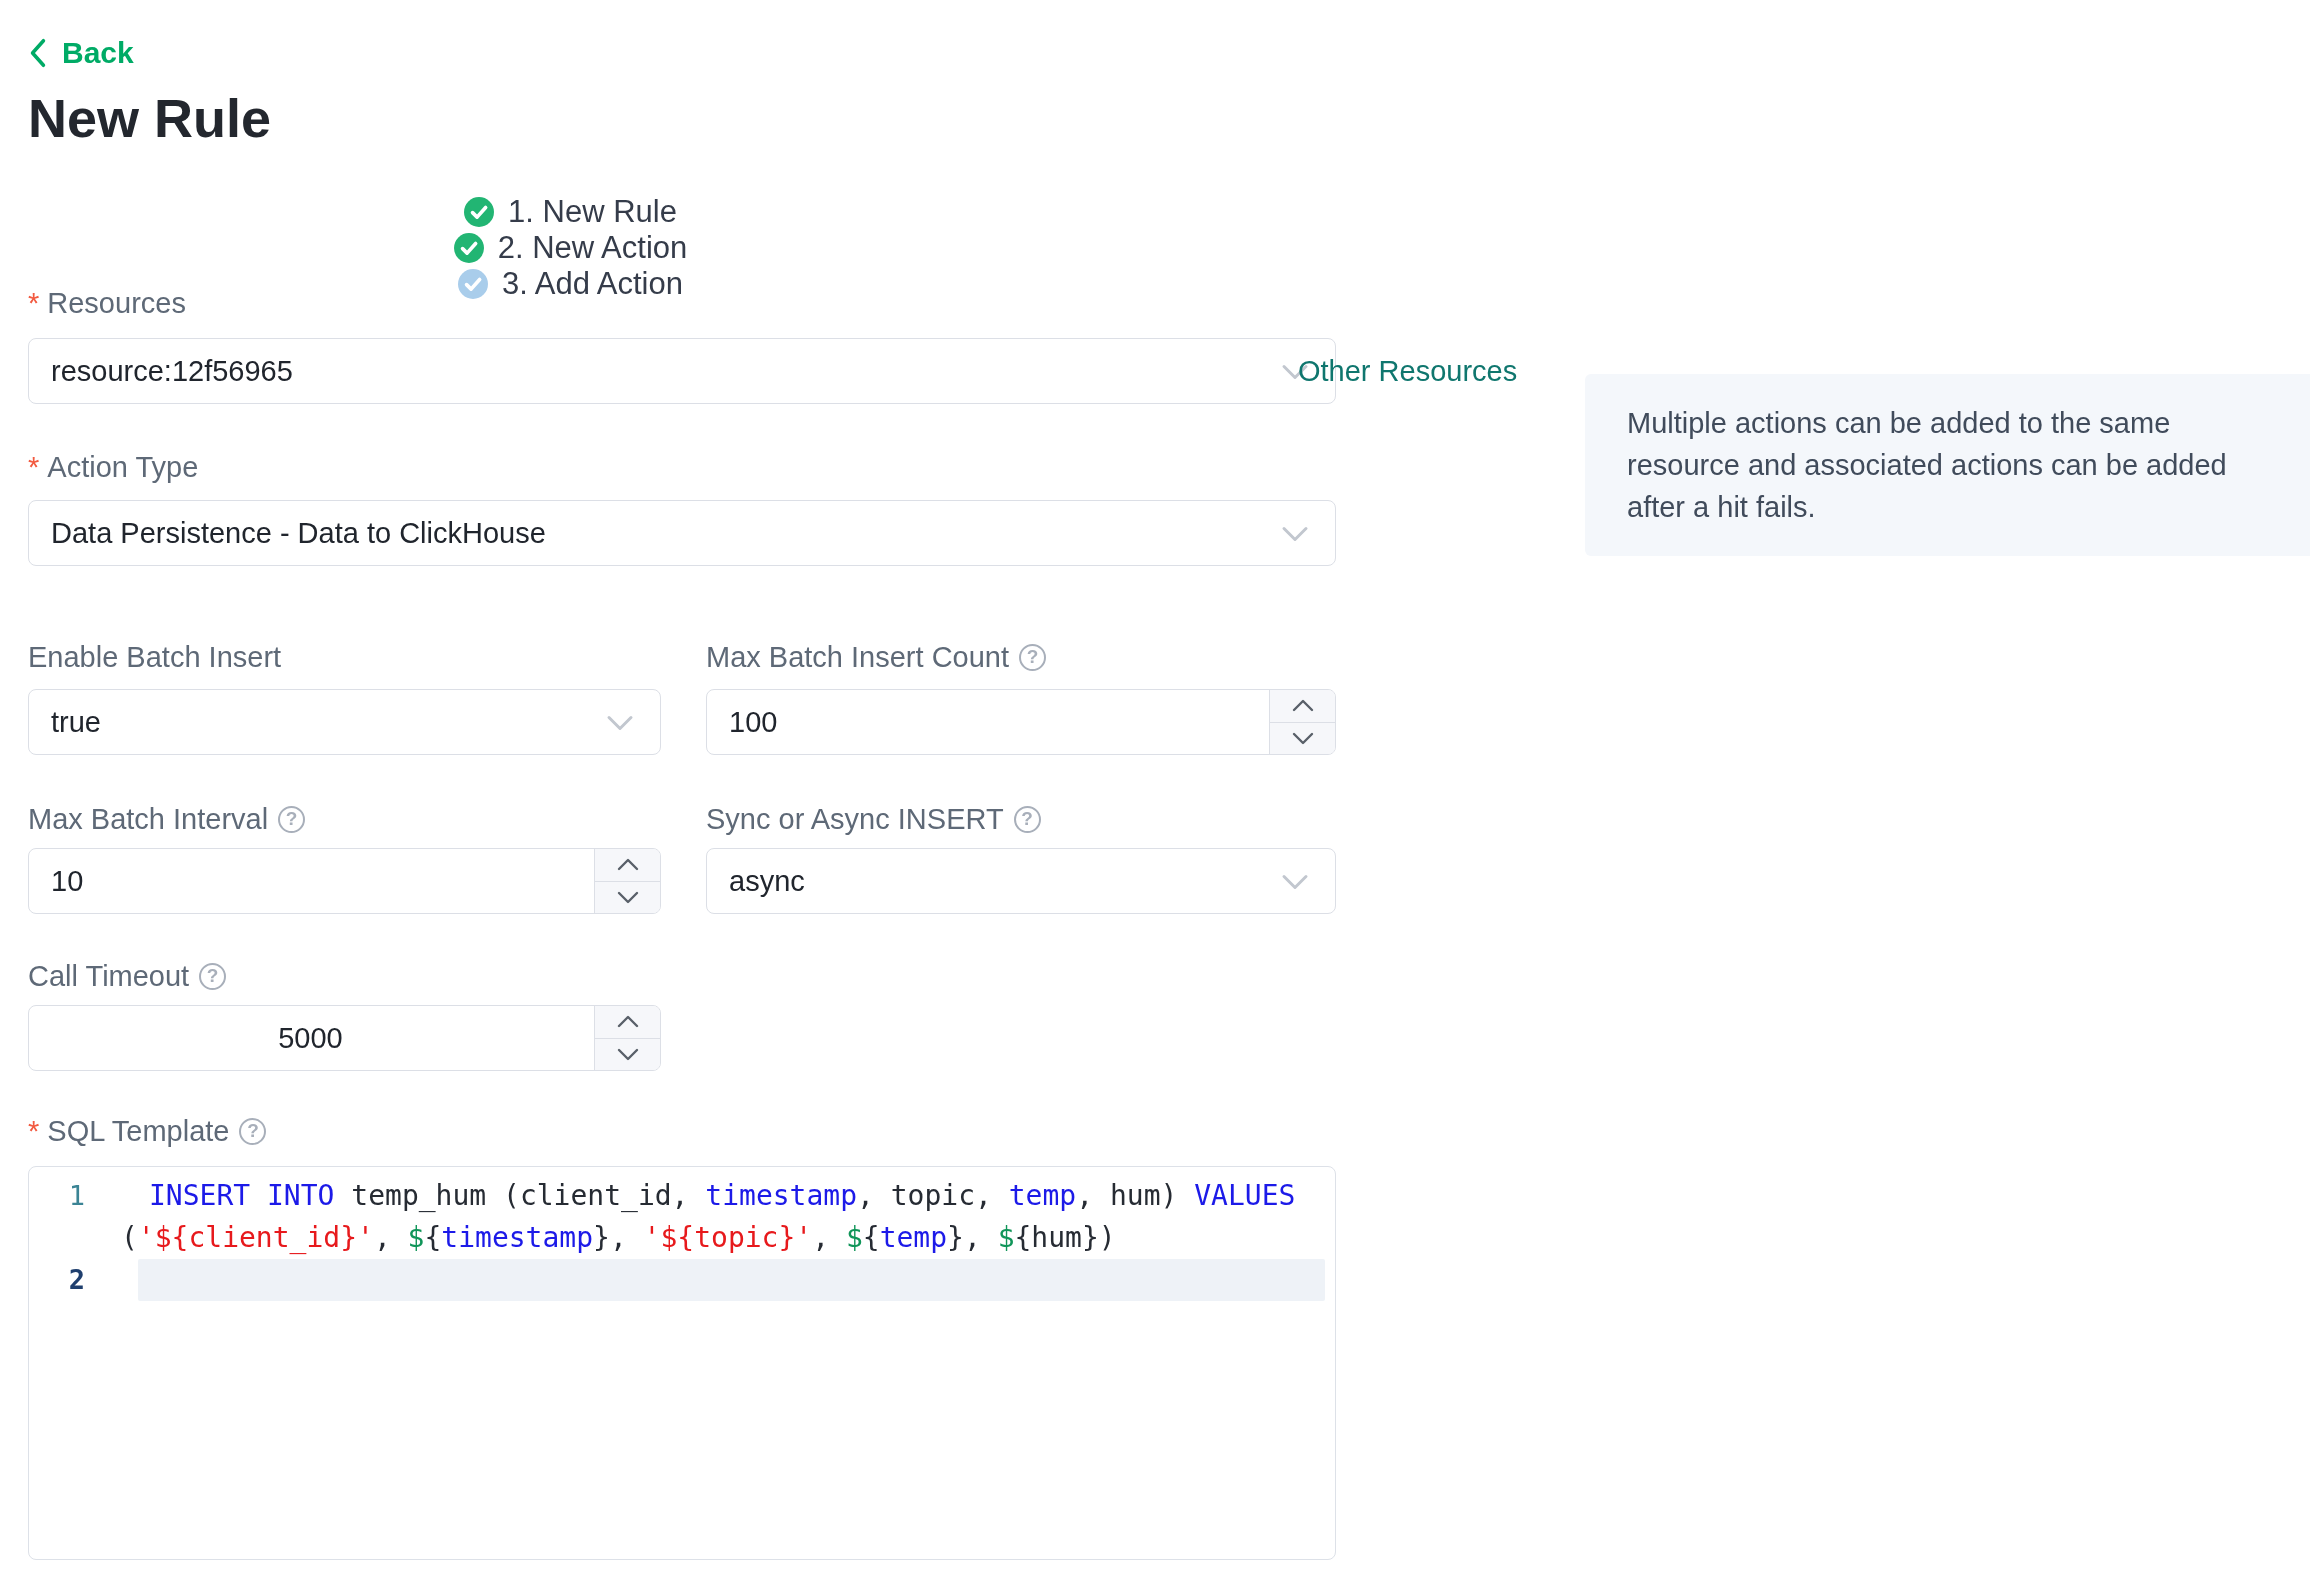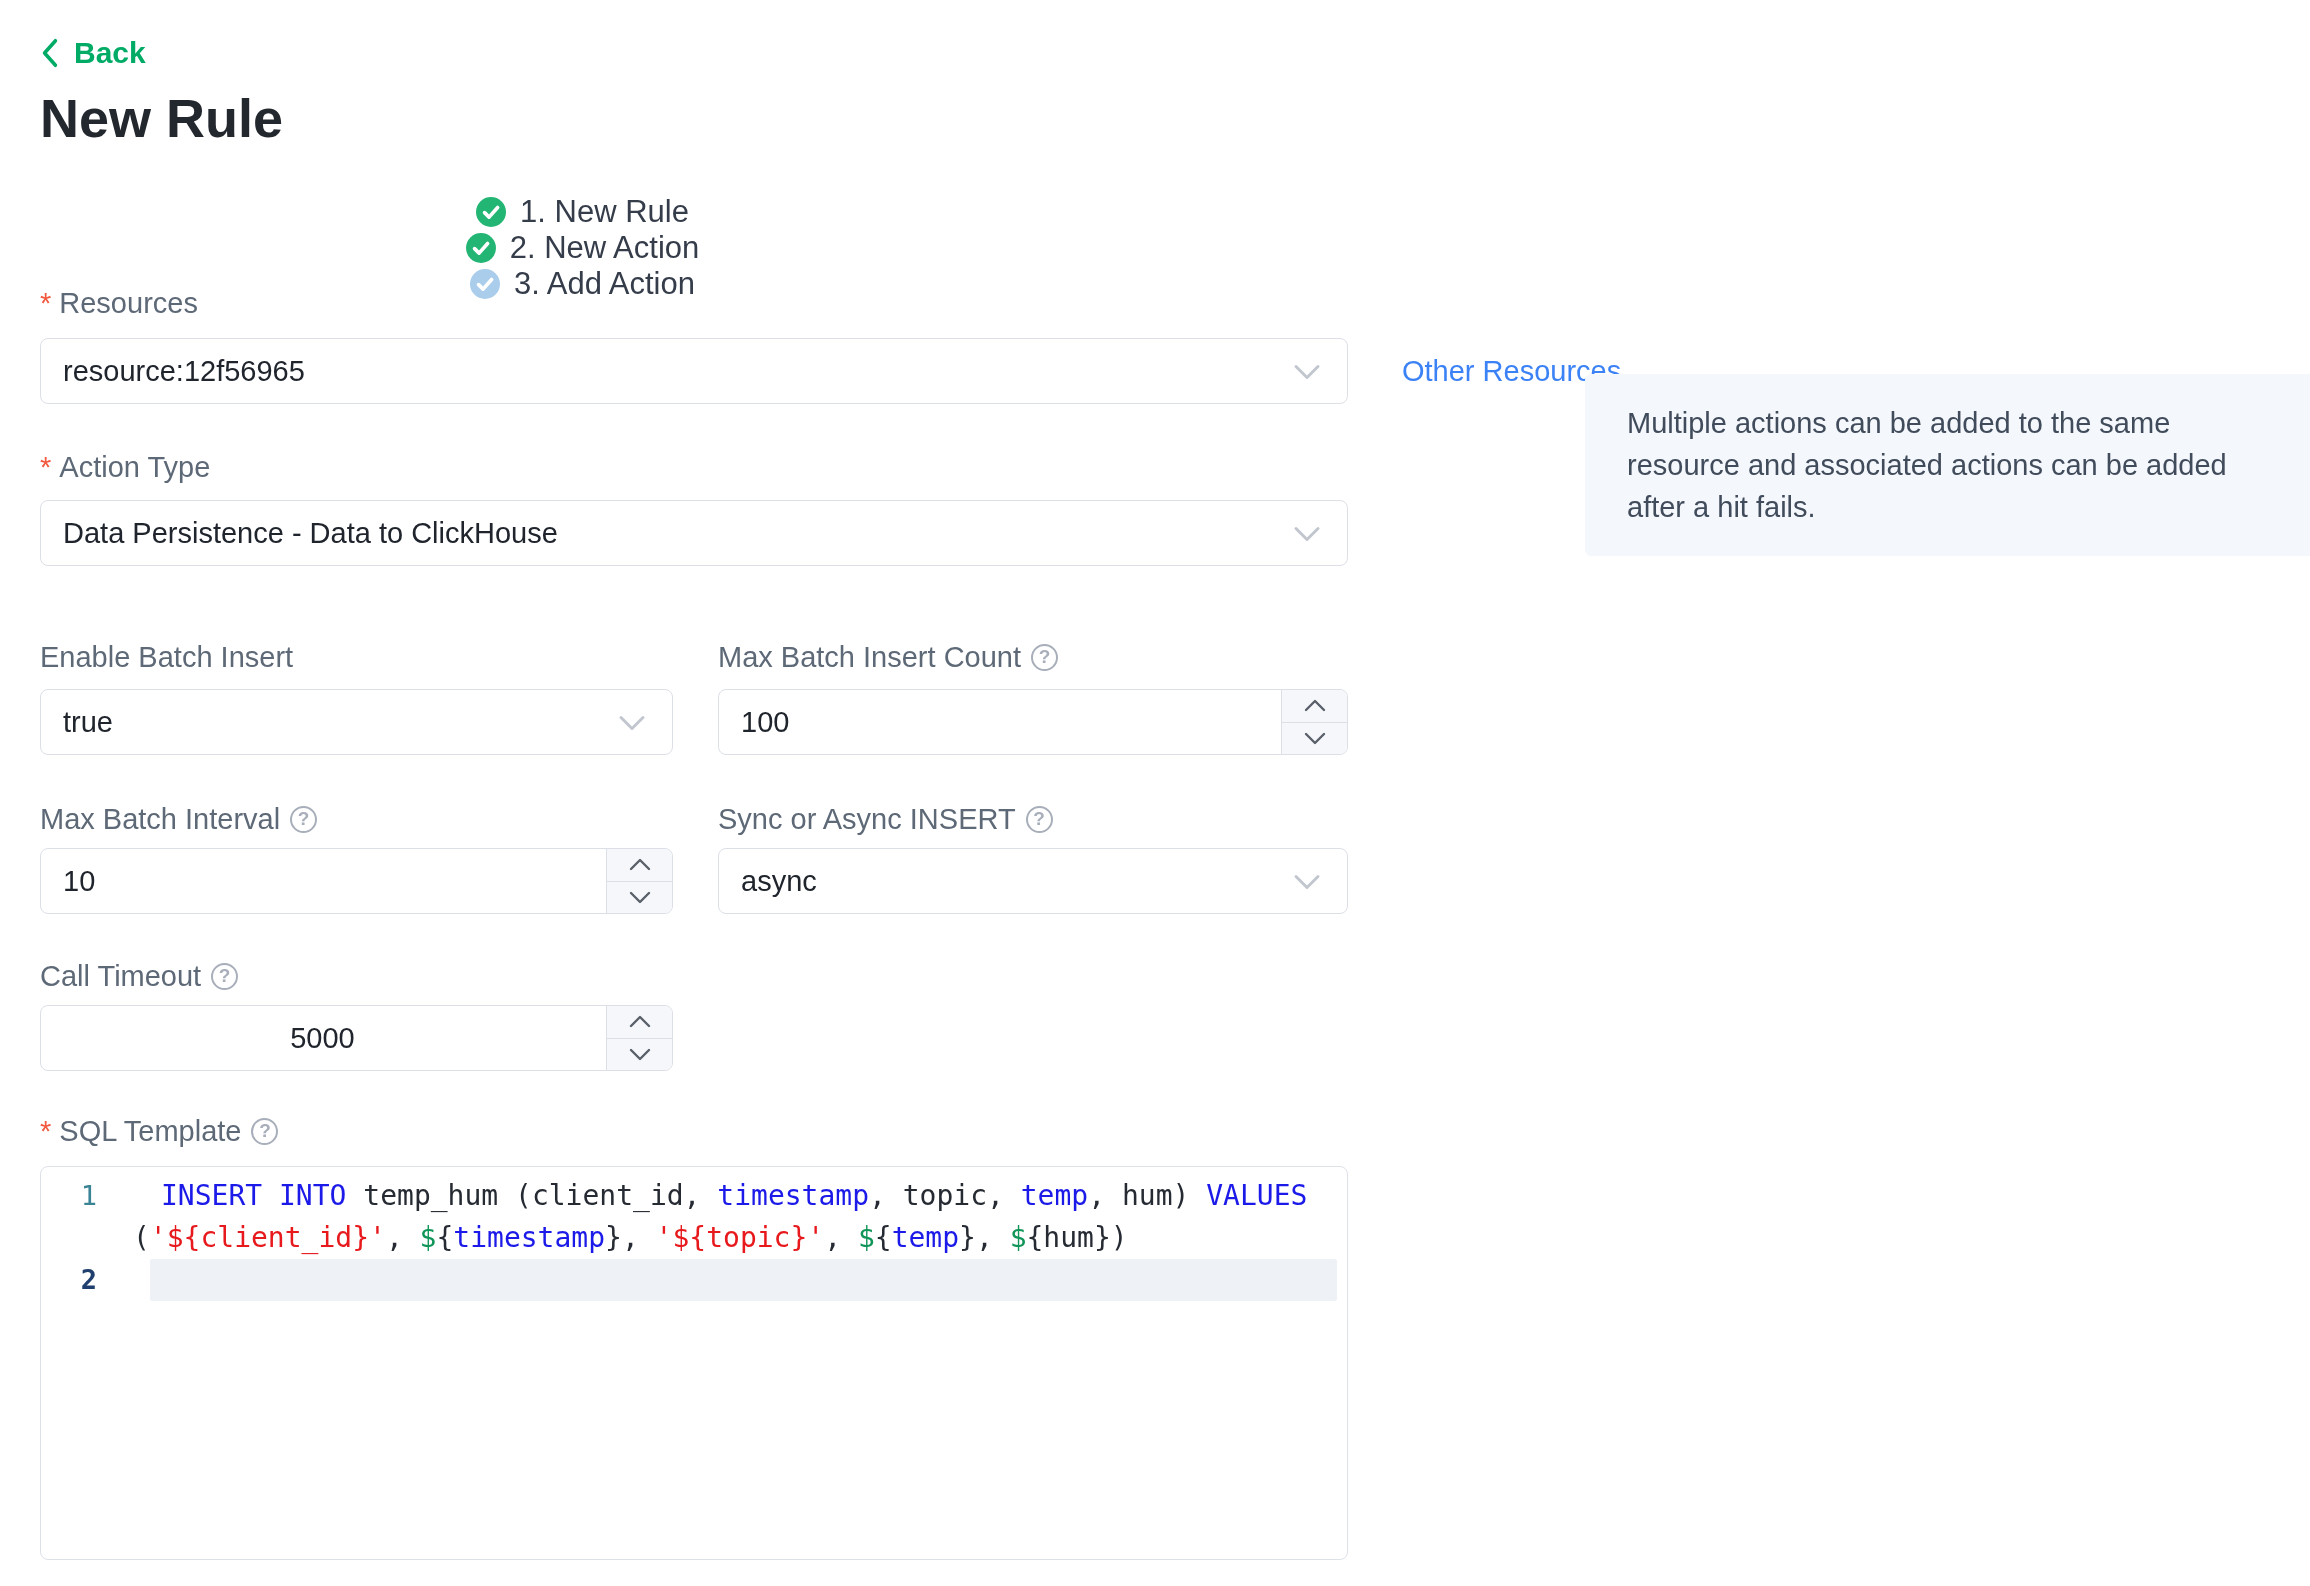--- a/index.html
+++ b/index.html
@@ -5,21 +5,21 @@
   * { box-sizing: border-box; }
   html,body { margin:0; padding:0; }
   body {
     width:2310px; height:1586px;
     background:#ffffff;
     font-family:"Liberation Sans", sans-serif;
     color:#20252d;
     overflow:hidden;
     position:relative;
   }
-  .page { position:relative; padding:36px 0 0 40px; width:2310px; height:1586px; }
+  .page { position:relative; padding:36px 0 0 28px; width:2310px; height:1586px; }
 
   
   .back { display:inline-flex; align-items:center; gap:14px; color:#00ab66; font-size:30px; font-weight:600; cursor:pointer; text-decoration:none; }
   .back svg { display:block; }
 
   
   h1.title { margin:22px 0 0 0; font-size:54px; line-height:48px; font-weight:700; color:#23272e; }
 
   
   .stepper { margin-top:52px; display:flex; align-items:center; width:1085px; height:34px;flex-direction:column; }
@@ -62,22 +62,22 @@
   .m-action-ctl     { margin-top:16px; }
   .m-row1-labels    { margin-top:74px; }
   .m-row1-ctls      { margin-top:15px; }
   .m-row2-labels    { margin-top:47px; }
   .m-row2-ctls      { margin-top:12px;align-items:flex-end; }
   .m-call-label     { margin-top:45px; }
   .m-call-ctl       { margin-top:12px; }
   .m-sql-label      { margin-top:43px; }
   .m-sql-editor     { margin-top:18px; }
 
-  .other-link { position:absolute; left:1362px; top:50%; transform:translateY(-50%);
-                color:#3b82f6; font-size:29px; white-space:nowrap; cursor:pointer; }
+  .other-link { position:absolute; left:1270px; top:50%; transform:translateY(-50%);
+                color:#0f766e; font-size:29px; white-space:nowrap; cursor:pointer; }
 
   
   .info-box { position:absolute; left:1585px; top:374px; width:730px; background:#f4f7fb; border-radius:6px;
               padding:28px 42px; font-size:29px; line-height:42px; color:#404b5b; }
 
   
   .editor { width:1308px; height:394px; border:1px solid #dde1e8; border-radius:8px; background:#fff;
             padding-top:8px; overflow:hidden; font-family:"DejaVu Sans Mono", monospace; font-size:28px; }
   .ed-row { display:flex; height:42px; line-height:42px; }
   .ed-gutter { width:92px; flex:none; text-align:right; padding-right:36px; font-size:27px; color:#9aa3ad; }

